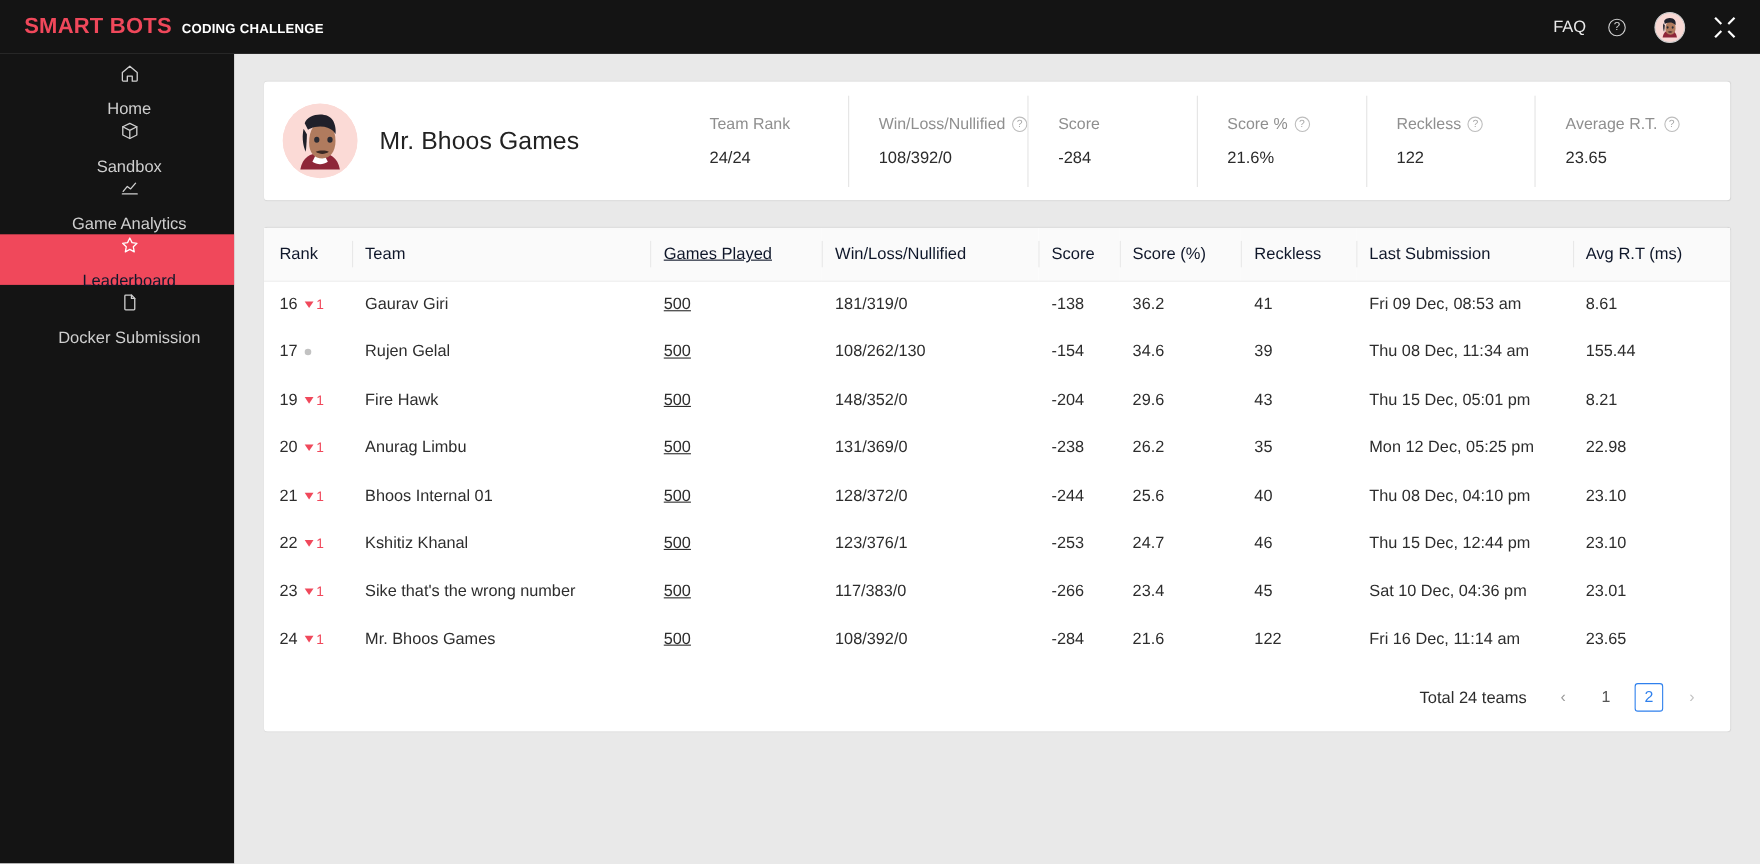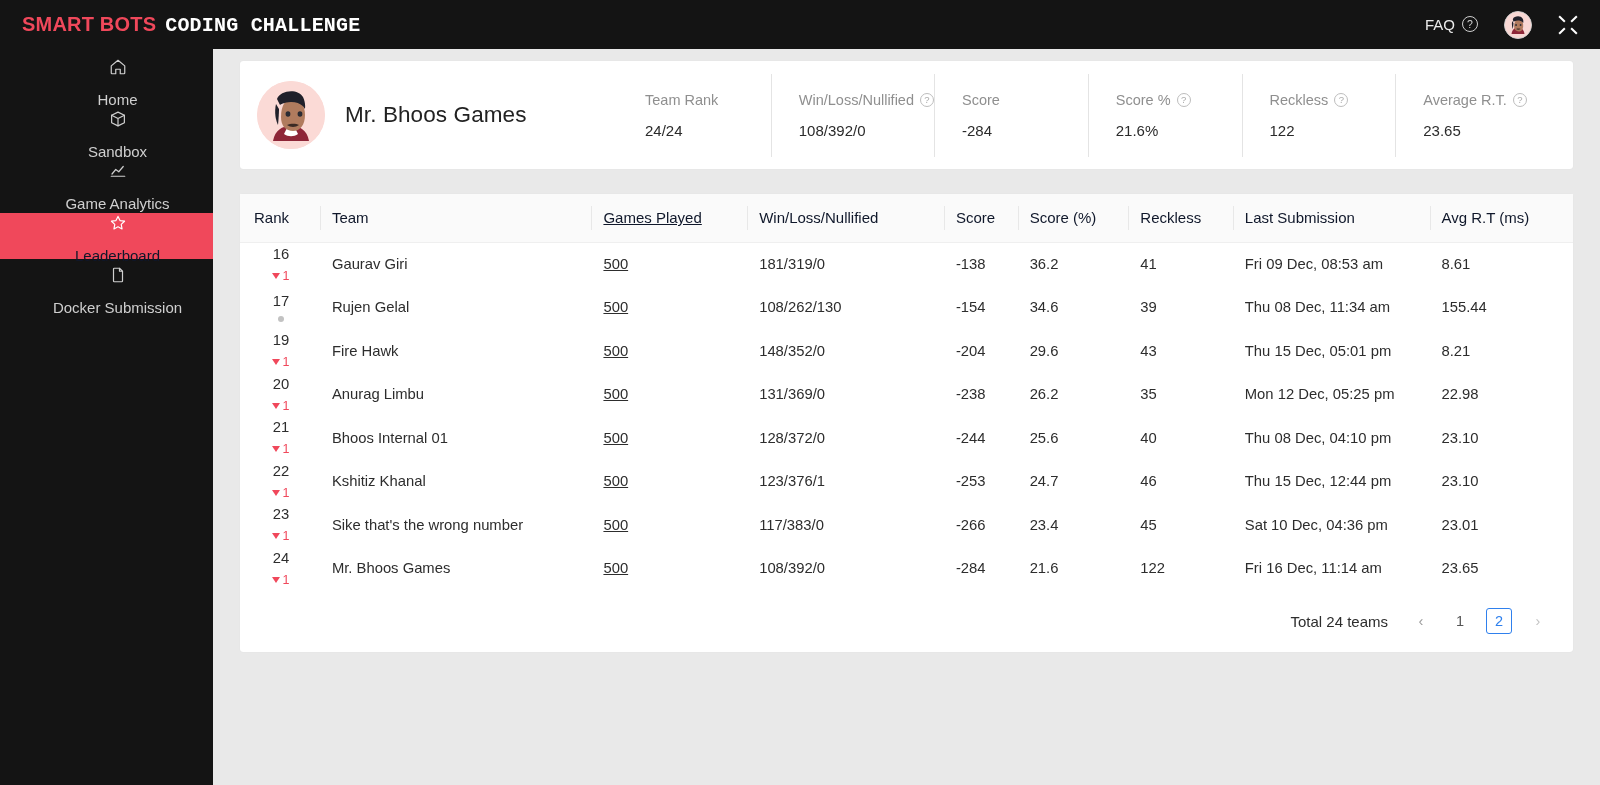--- a/index.html
+++ b/index.html
@@ -13,23 +13,23 @@
 
   
   .topbar {
     height: 49px; background: #141414; color: #fff;
     display: flex; align-items: center; justify-content: space-between;
     padding: 0 22px 0 22px; flex: 0 0 49px;
     position: relative; z-index: 5;
   }
   .brand { display: flex; align-items: baseline; gap: 9px; }
   .brand-red { color: #f0485b; font-size: 20px; font-weight: bold; letter-spacing: .2px; }
-  .brand-white { color: #ffffff; font-size: 20px; font-weight: bold; letter-spacing: .2px; font-family: Liberation Mono, monospace; }
+  .brand-white { color: #ffffff; font-size: 12px; font-weight: bold; letter-spacing: .2px; }
   .top-right { display: flex; align-items: center; gap: 26px; }
-  .faq { display: flex; gap: 7px; font-size: 15px; color: #ebebeb; cursor: pointer; }
+  .faq { display: flex; align-items: center; gap: 20px; font-size: 15px; color: #ebebeb; cursor: pointer; }
   .circ-q {
     width: 16px; height: 16px; border-radius: 50%; border: 1.3px solid #cfcfcf;
     display: inline-flex; align-items: center; justify-content: center;
     font-size: 10.5px; line-height: 1; color: #d6d6d6;
   }
   .avatar-top {
     width: 28px; height: 28px; border-radius: 50%;
     background: #f6d4d2; border: 1.5px solid #cfcfcf; overflow: hidden;
     display: inline-block; position: relative;
   }
@@ -48,21 +48,21 @@
   .nav-item {
     display: flex; align-items: center; gap: 15px;
     height: 46px; padding: 0 0 0 22px; color: #cfcfcf; font-size: 15px;
     cursor: pointer; margin-bottom: 6px; flex-direction: column;
   }
   .nav-item.active { background: #f0485b; color: #0f172a; }
   .nav-ico { width: 19px; height: 19px; display: inline-flex; align-items: center; justify-content: center; flex: 0 0 19px; }
   .nav-ico svg { display: block; }
 
   
-  .main { flex: 1 1 auto; background: #e9e9e9; padding: 12px 27px 0 27px; overflow: hidden; }
+  .main { flex: 1 1 auto; background: #e9e9e9; padding: 25px 27px 0 27px; overflow: hidden; }
 
   .card { background: #ffffff; border-radius: 3px; box-shadow: 0 0 1px rgba(0,0,0,.10); }
 
   
   .stats-card { height: 108px; display: flex; align-items: center; padding: 0 24px 0 17px; }
   .team-id { display: flex; align-items: center; gap: 20px; width: 360px; flex: 0 0 360px; }
   .avatar-big {
     width: 68px; height: 68px; border-radius: 50%;
     background: #fbdad6; overflow: hidden; position: relative; flex: 0 0 68px;
   }
@@ -102,21 +102,21 @@
   .c-rank  { width: 78px;  padding-left: 14px !important; }
   .c-team  { width: 265px; }
   .c-games { width: 152px; text-decoration: underline; }
   .c-wln   { width: 192px; }
   .c-score { width: 72px;  }
   .c-pct   { width: 108px; }
   .c-reck  { width: 102px; }
   .c-last  { width: 192px; }
   .c-avg   { width: 140px; }
 
-  .rank-cell { display: flex; align-items: center; gap: 7px; flex-direction: column; }
+  .rank-cell { display: flex; align-items: center; gap: 7px; }
   .rank-num { color: #2d2d2d; }
   .delta { display: inline-flex; align-items: center; gap: 2px; font-size: 12.5px; }
   .delta.down { color: #f0485b; }
   .delta.up { color: #23a455; }
   .tri { width: 0; height: 0; display: inline-block; }
   .tri.d { border-left: 4.5px solid transparent; border-right: 4.5px solid transparent; border-top: 6px solid #f0485b; }
   .tri.u { border-left: 4.5px solid transparent; border-right: 4.5px solid transparent; border-bottom: 6px solid #23a455; }
   .dot-flat { width: 6px; height: 6px; border-radius: 50%; background: #c2c2c2; display: inline-block; }
 
   

